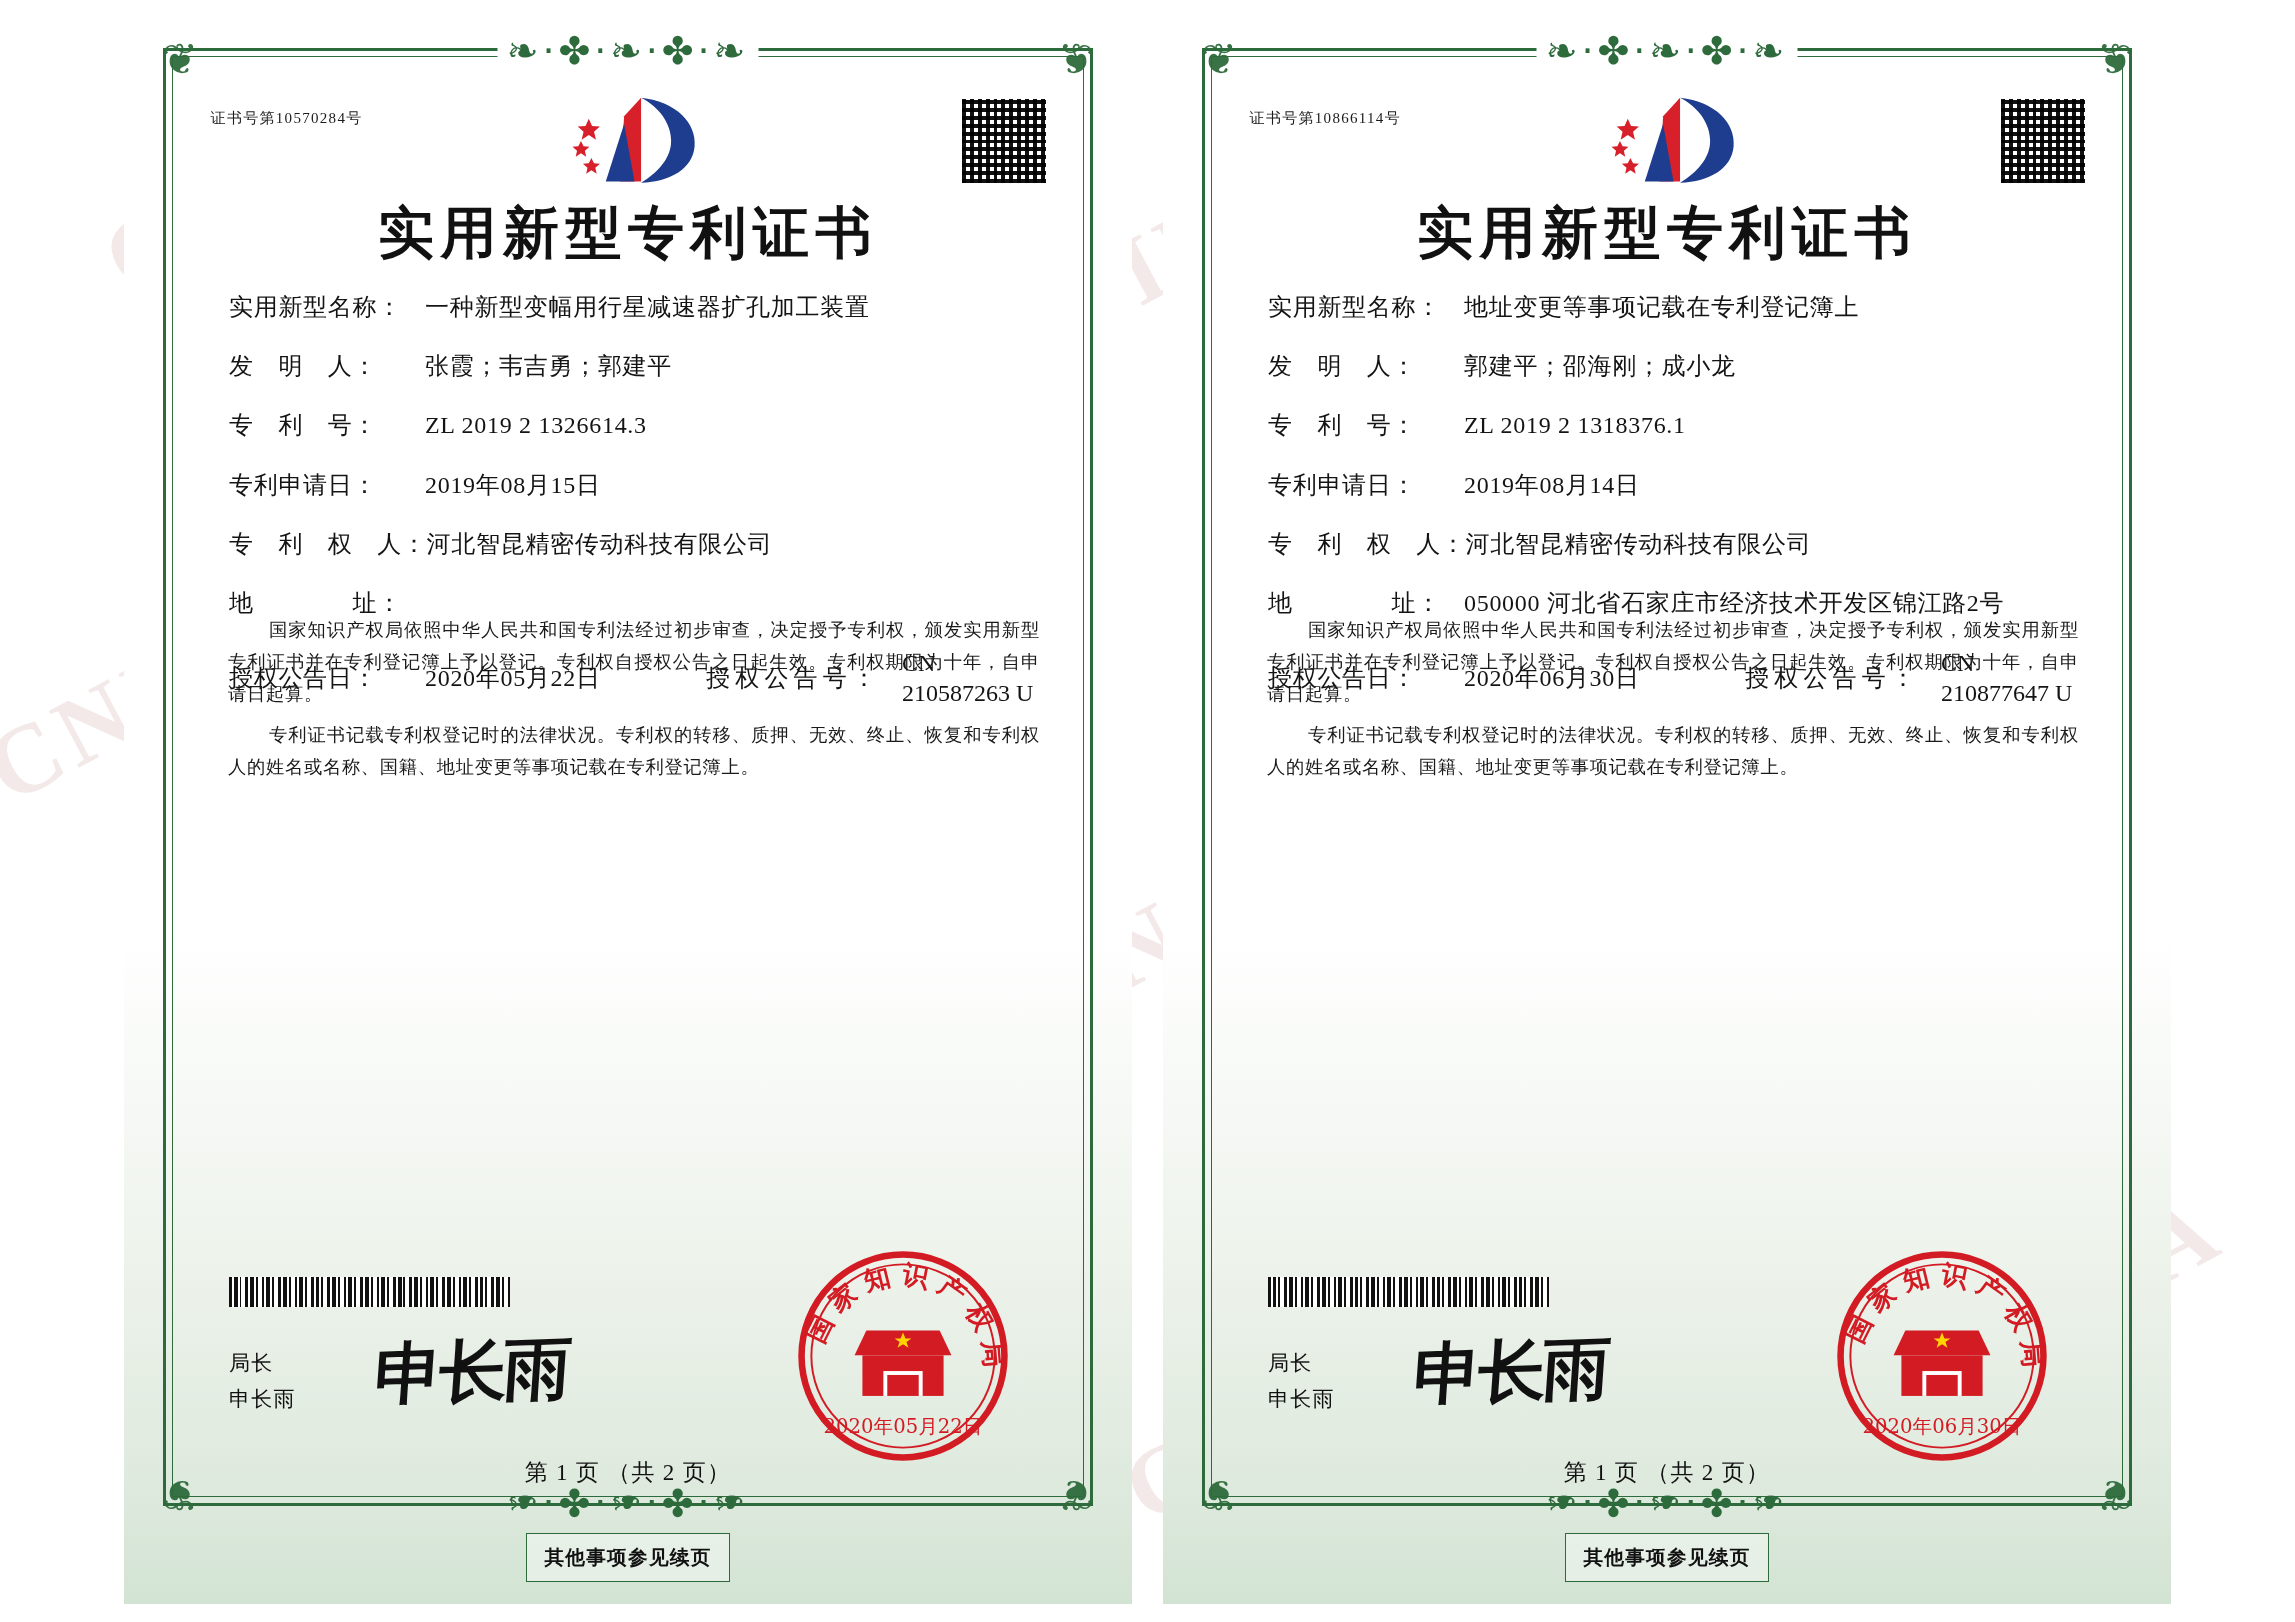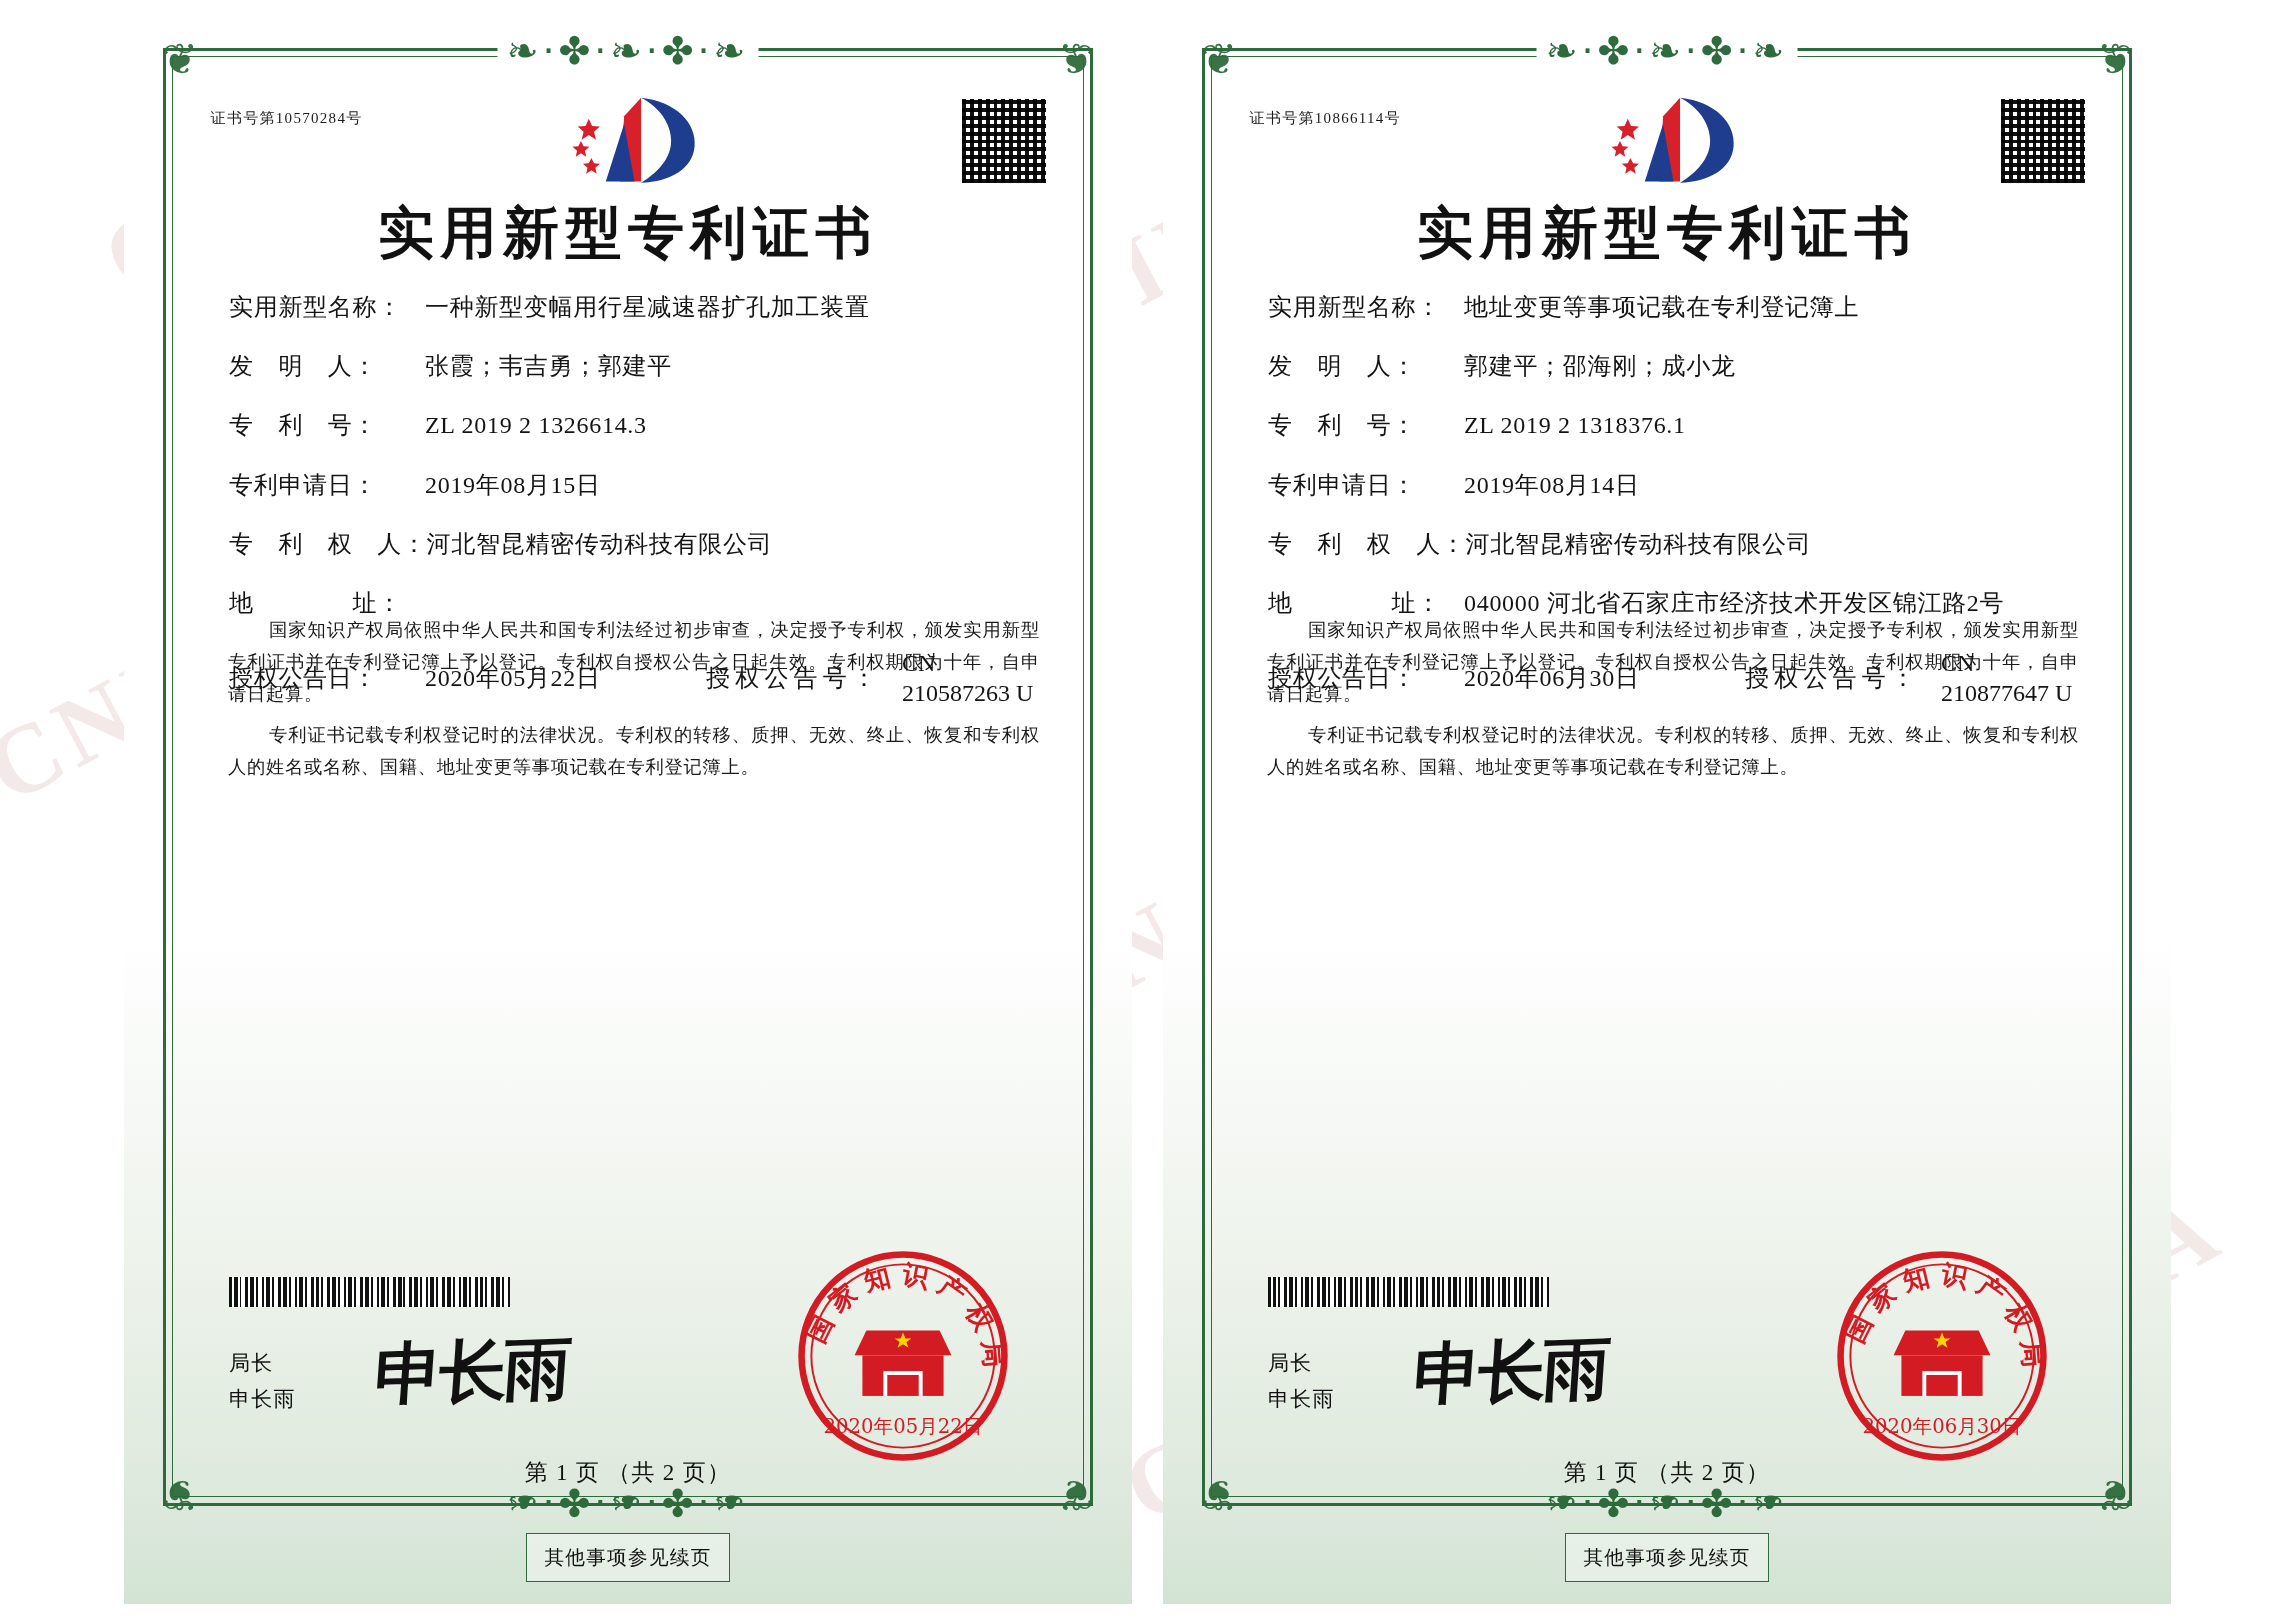--- a/index.html
+++ b/index.html
@@ -210,20 +210,21 @@
     font-family:"Liberation Serif","DejaVu Serif",serif;
     font-size:19.6px;
     color:#111;
     letter-spacing:1.3px;
   }
   .footer-note span{
     display:inline-block;
     border:1.3px solid #2e6b3c;
     padding:10px 17px;
     background:rgba(255,255,255,.4);
+    font-weight:bold;
   }
 </style>
 </head>
 <body>
 
 <div class="page-wrap">
 
   <div class="watermark-layer">
     <div class="wm" style="left:92px;top:131px;">CNIPA</div>
     <div class="wm" style="left:-26px;top:641px;">CNIPA</div>
@@ -374,21 +375,21 @@
         <div class="frow">
           <div class="flabel">专利申请日：</div>
           <div class="fvalue">2019年08月14日</div>
         </div>
         <div class="frow">
           <div class="flabel">专　利　权　人：</div>
           <div class="fvalue">河北智昆精密传动科技有限公司</div>
         </div>
         <div class="frow">
           <div class="flabel">地　　　　址：</div>
-          <div class="fvalue">040000 河北省石家庄市经济技术开发区锦江路2号</div>
+          <div class="fvalue">050000 河北省石家庄市经济技术开发区锦江路2号</div>
         </div>
         <div class="frow two">
           <div class="flabel">授权公告日：</div>
           <div class="fvalue">2020年06月30日</div>
           <div class="flabel2">授权公告号：</div>
           <div class="fvalue2">CN 210877647 U</div>
         </div>
       </div>
 
       <div class="paras">

